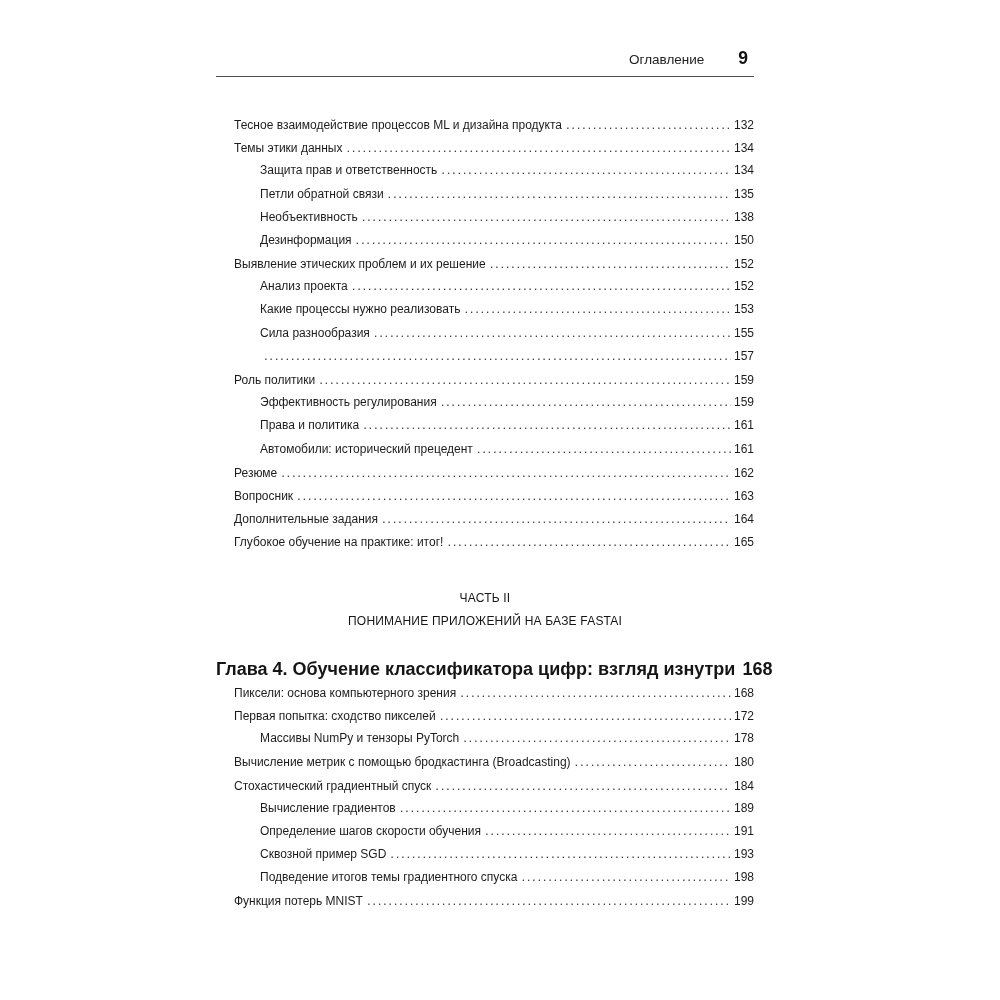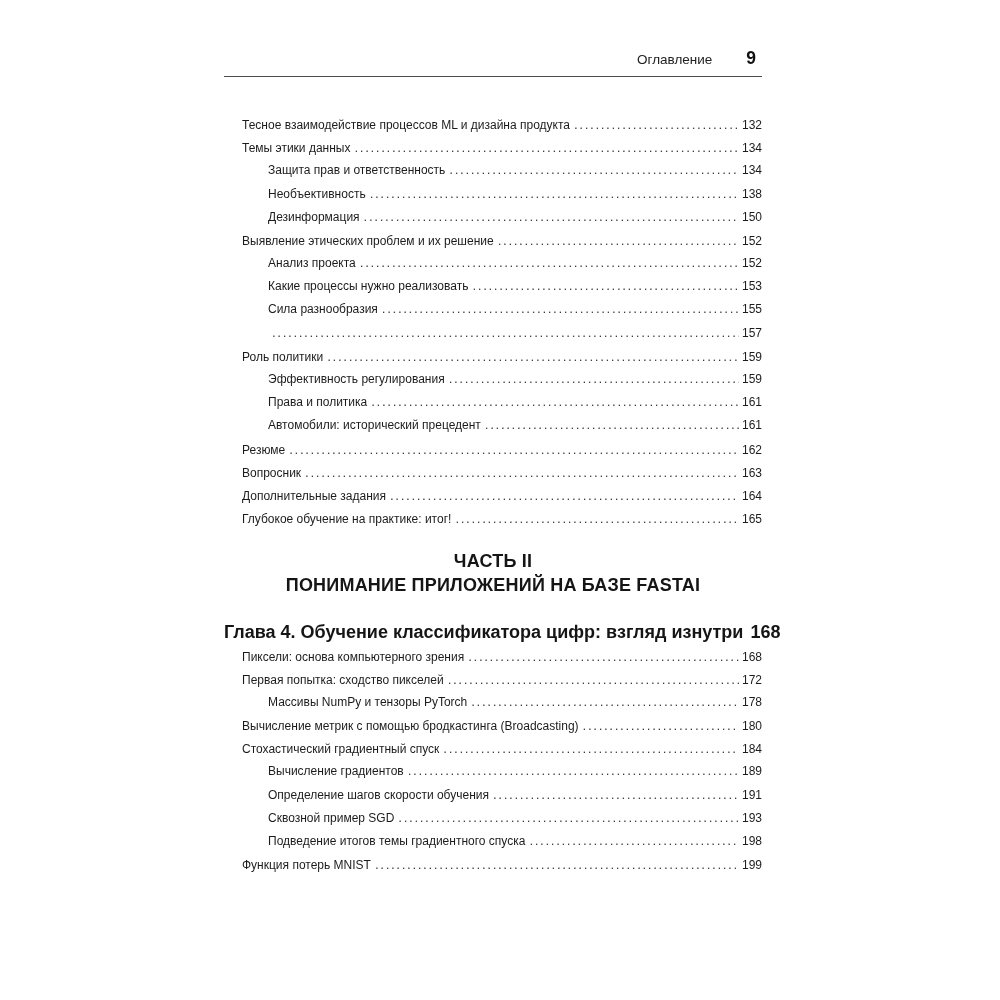--- a/index.html
+++ b/index.html
@@ -11,21 +11,21 @@
     position: relative;
     width: 1000px;
     height: 1000px;
     background: #ffffff;
     overflow: hidden;
     font-family: "Liberation Sans", "DejaVu Sans", sans-serif;
     color: #1c1c1c;
   }
   .content {
     position: absolute;
-    left: 224px;
+    left: 216px;
     top: 0;
     width: 538px;
   }
   
   .running-head {
     display: flex;
     justify-content: flex-end;
     align-items: baseline;
     gap: 34px;
     padding-top: 48px;
@@ -64,24 +64,24 @@
     color: #3f3f3f;
   }
   .toc-dots::after {
     content: "...................................................................................................................................................................................................";
     font-size: 13.5px;
     letter-spacing: 1.6px;
   }
   .toc-page { flex: 0 0 auto; text-align: right; }
   
   .part-heading {
-    margin-top: 20px;
+    margin-top: 33px;
     text-align: center;
-    font-weight: bold;
-    font-size: 18px;
+    font-weight: normal;
+    font-size: 12px;
     line-height: 23.5px;
     color: #151515;
     letter-spacing: 0.2px;
   }
   
   .toc-list.second { margin-top: 24px; }
   .toc-row.chapter {
     font-weight: bold;
     padding-left: 0;
     font-size: 18px;
@@ -111,20 +111,25 @@
         </div>
         <div class="toc-row lvl1">
           <span class="toc-title">Темы этики данных</span>
           <span class="toc-dots"></span>
           <span class="toc-page">134</span>
         </div>
         <div class="toc-row lvl2">
           <span class="toc-title">Защита прав и ответственность</span>
           <span class="toc-dots"></span>
           <span class="toc-page">134</span>
+        </div>
+        <div class="toc-row lvl2">
+          <span class="toc-title">Петли обратной связи</span>
+          <span class="toc-dots"></span>
+          <span class="toc-page">135</span>
         </div>
         <div class="toc-row lvl2">
           <span class="toc-title">Необъективность</span>
           <span class="toc-dots"></span>
           <span class="toc-page">138</span>
         </div>
         <div class="toc-row lvl2">
           <span class="toc-title">Дезинформация</span>
           <span class="toc-dots"></span>
           <span class="toc-page">150</span>

